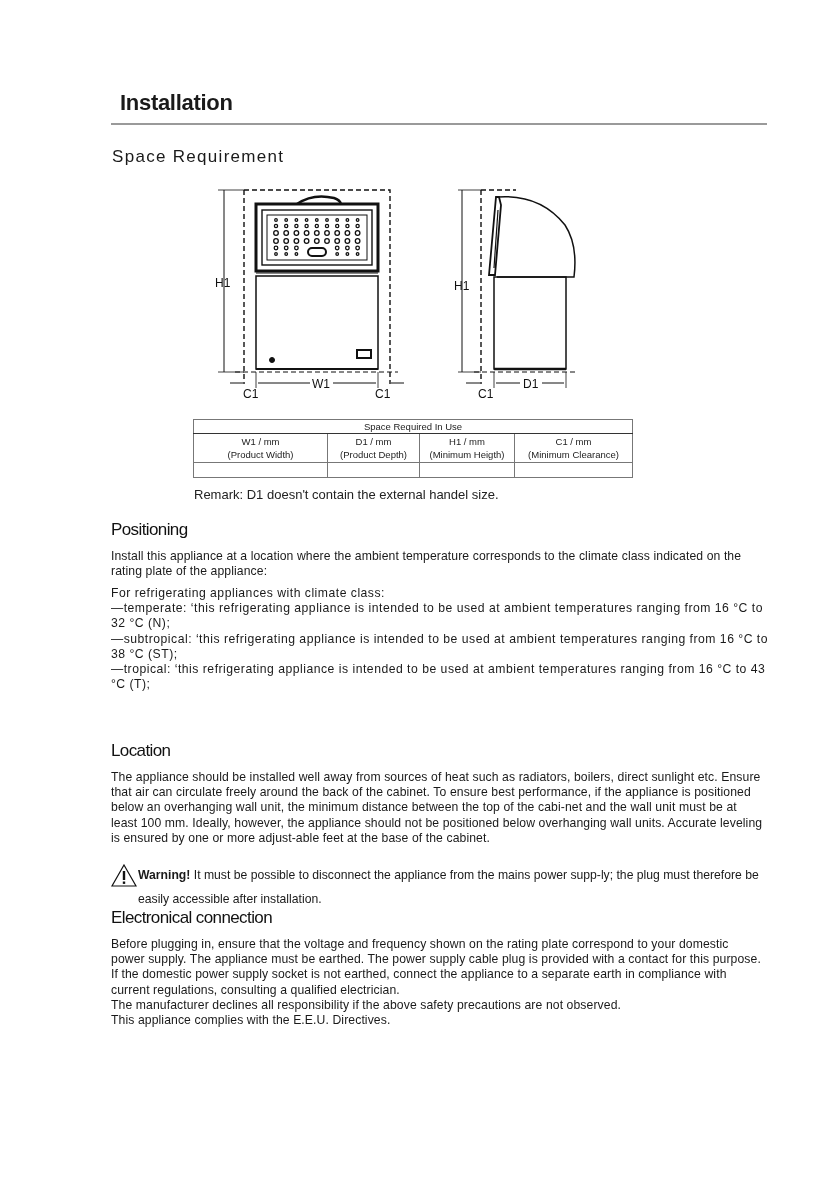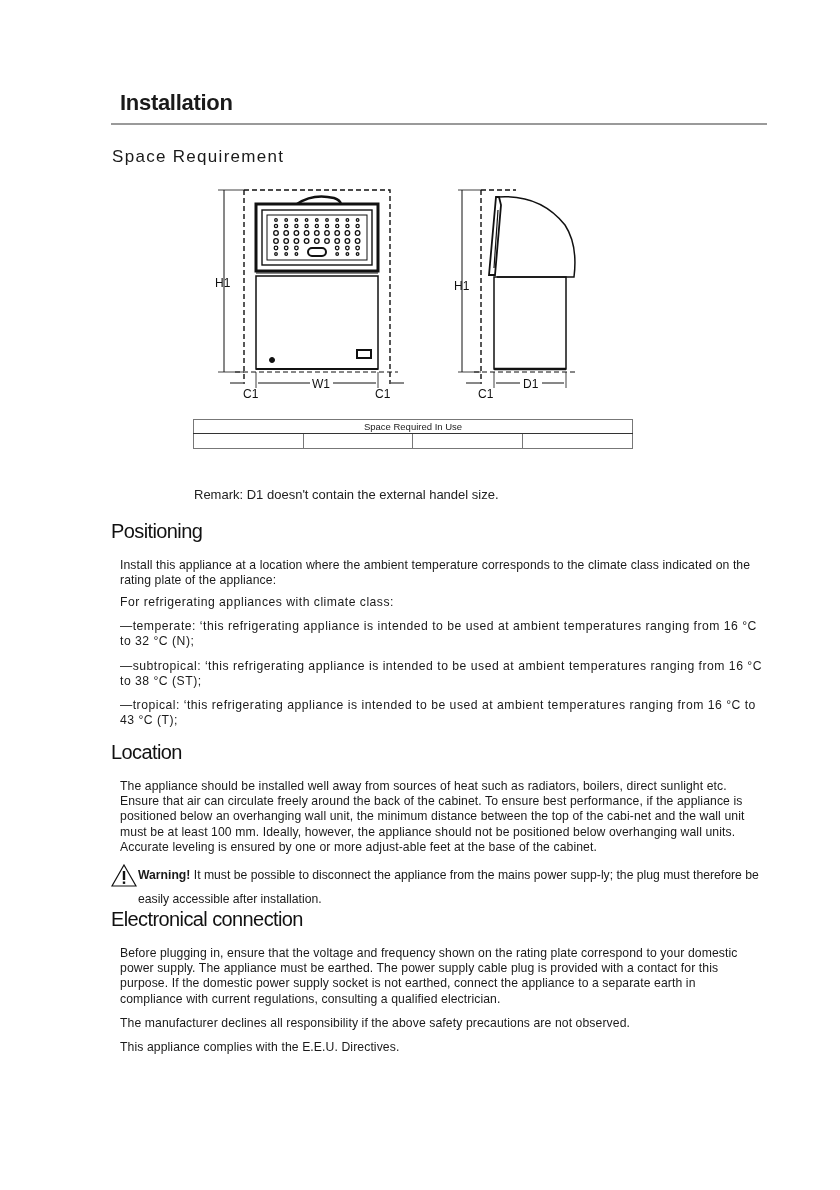--- a/index.html
+++ b/index.html
@@ -2,23 +2,23 @@
 <html><head>
 <meta charset="utf-8">
 <style>
   html, body { margin: 0; padding: 0; background: #ffffff; }
   body { width: 840px; height: 1190px; position: relative; overflow: hidden;
          font-family: "Liberation Sans", sans-serif; color: #1a1a1a; }
   .abs { position: absolute; }
   .h1 { left: 111px; top: 90px; font-size: 22px; font-weight: bold; letter-spacing: -0.3px; margin-left: 9px; }
   .rule { left: 111px; top: 123px; width: 656px; height: 2px; background: #9a9a9a; }
   .h2 { left: 112px; top: 147px; font-size: 17px; font-weight: normal; letter-spacing: 1.3px; }
-  .sec { left: 111px; font-size: 20px; font-weight: normal; letter-spacing: -0.6px; color: #111; }
+  .sec { left: 111px; font-size: 17px; font-weight: normal; letter-spacing: -0.6px; color: #111; }
   .para { left: 111px; width: 660px; font-size: 12.2px; line-height: 15.2px; letter-spacing: 0.1px; }
-  .para p { margin: 9px; }
+  .para p { margin: 0; }
   .diagram { left: 195px; top: 180px; }
   table.space { position: absolute; left: 193px; top: 419px; width: 440px; border-collapse: collapse;
                 font-size: 9.5px; color: #222; }
   table.space td, table.space th { border: 1px solid #777; text-align: center; padding: 0; }
   table.space { border: 1.5px solid #222; }
   table.space th { font-weight: normal; height: 13px; border-bottom: 1.5px solid #333; }
   table.space td.hd { height: 28px; line-height: 13px; }
   table.space td.val { height: 14px; }
   .remark { left: 194px; top: 487px; font-size: 13px; color: #222; }
   .warn { left: 111px; top: 863px; width: 660px; font-size: 12.2px; line-height: 24px; }
@@ -147,20 +147,38 @@
     <text x="478" y="398">C1</text>
   </g>
 </svg>
 
 <table class="space">
   <tbody>
       <tr>
     <th colspan="4">Space Required In Use</th>
   </tr>
   <tr>
+    <td class="hd" style="width:133px">
+      <div>W1 / mm</div>
+      <div>(Product Width)</div>
+    </td>
+    <td class="hd" style="width:91px">
+      <div>D1 / mm</div>
+      <div>(Product Depth)</div>
+    </td>
+    <td class="hd" style="width:94px">
+      <div>H1 / mm</div>
+      <div>(Minimum Heigth)</div>
+    </td>
+    <td class="hd">
+      <div>C1 / mm</div>
+      <div>(Minimum Clearance)</div>
+    </td>
+  </tr>
+  <tr>
     <td class="val"></td>
     <td class="val"></td>
     <td class="val"></td>
     <td class="val"></td>
   </tr>
 </tbody>
   </table>
 
 <div class="abs remark">Remark: D1 doesn't contain the external handel size.</div>
 

